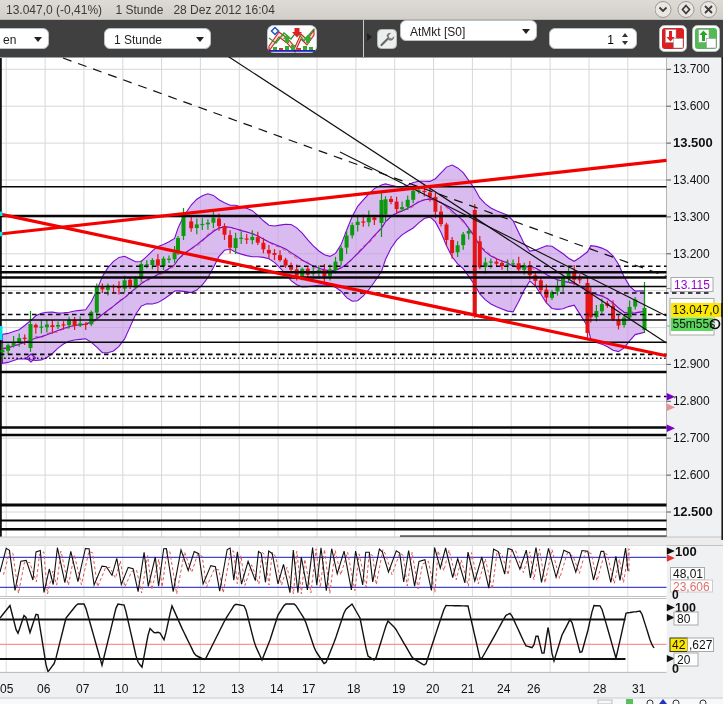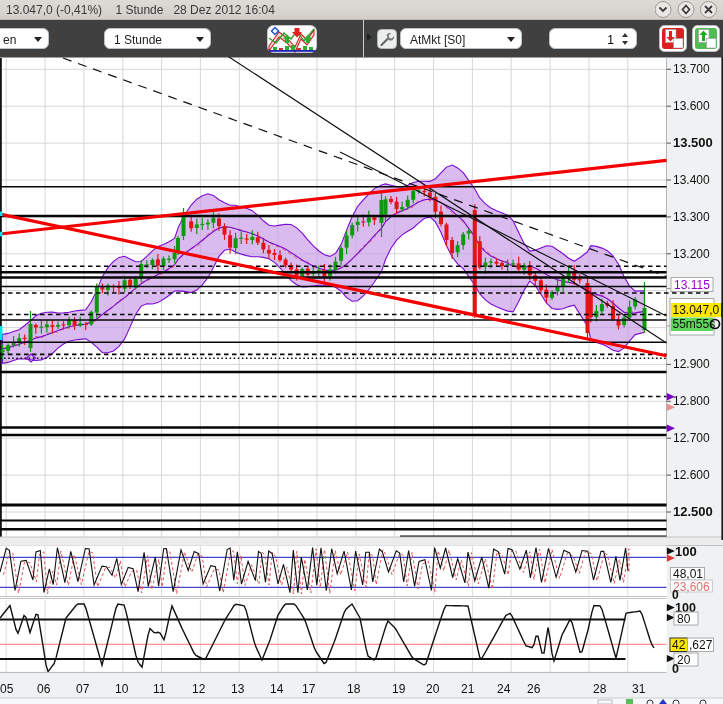--- a/index.html
+++ b/index.html
@@ -53,21 +53,21 @@
       <path d="M39 18 l4 0 l0 -4 l2 0 l-4 -4.5 l-4 4.5 l2 0 Z" fill="#2fae2f"></path>
       <rect x="2" y="25" width="46" height="1.8" fill="#2222bb"></rect>
     </svg>
     <div style="position:absolute;left:363px;top:0;width:1px;height:37px;background:#c9ced2;"></div>
     <div style="position:absolute;left:367px;top:13px;width:0;height:0;border-top:4.5px solid transparent;border-bottom:4.5px solid transparent;border-left:5.5px solid #222;"></div>
     <svg width="20" height="20" style="left:377px; top:9px;" viewBox="0 0 20 20">
       <rect x="0.5" y="0.5" width="19" height="19" rx="4" fill="#eceded" stroke="#b3b9bd"></rect>
       <path d="M4.5 16 L10.5 10" stroke="#666" stroke-width="2.2" stroke-linecap="round"></path>
       <path d="M9.5 6.5 a4 4 0 0 1 4.5 -2.6 l-2.4 2.6 l0.8 2.4 l2.4 0.6 l2.4 -2.6 a4 4 0 0 1 -5.4 4.4 Z" fill="#777"></path>
     </svg>
-    <div class="dd" style="left:400px; top:8px; width:122px;">
+    <div class="dd" style="left:400px; top:0; width:137px;">
         <span style="position:absolute;left:9px;top:4px;">AtMkt [S0]</span>
         <span class="arr"></span>
       </div>
     <div class="spin" style="left:549px; top:8px; width:88px;">
       <span style="position:absolute;right:22px;top:4px;font-size:12px;">1</span>
       <span style="position:absolute;right:8px;top:4px;width:0;height:0;border-left:3px solid transparent;border-right:3px solid transparent;border-bottom:4px solid #333;"></span>
       <span style="position:absolute;right:8px;top:12px;width:0;height:0;border-left:3px solid transparent;border-right:3px solid transparent;border-top:4px solid #333;"></span>
     </div>
     <svg width="28" height="27" style="left:659px; top:5px;" viewBox="0 0 28 27">
       <rect x="0.5" y="0.5" width="27" height="26" rx="5" fill="#fff" stroke="#b9bfc4"></rect>

